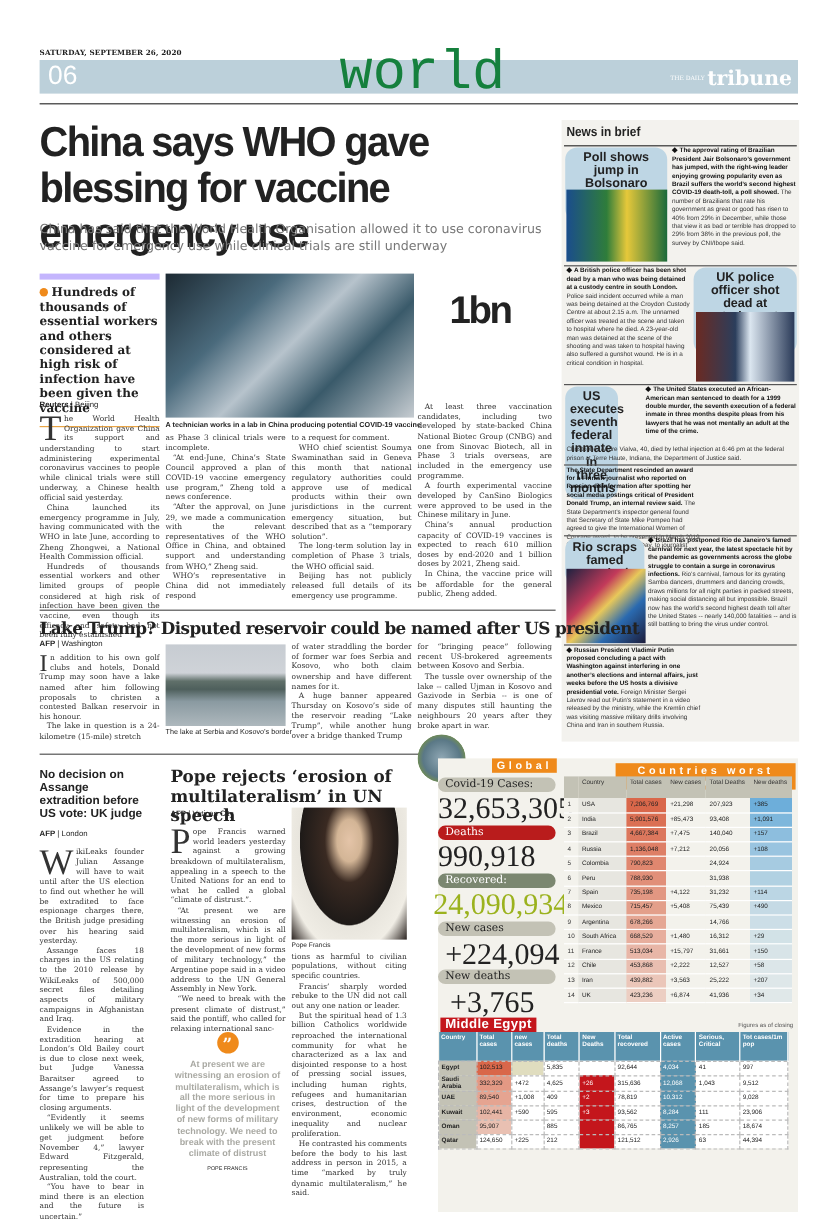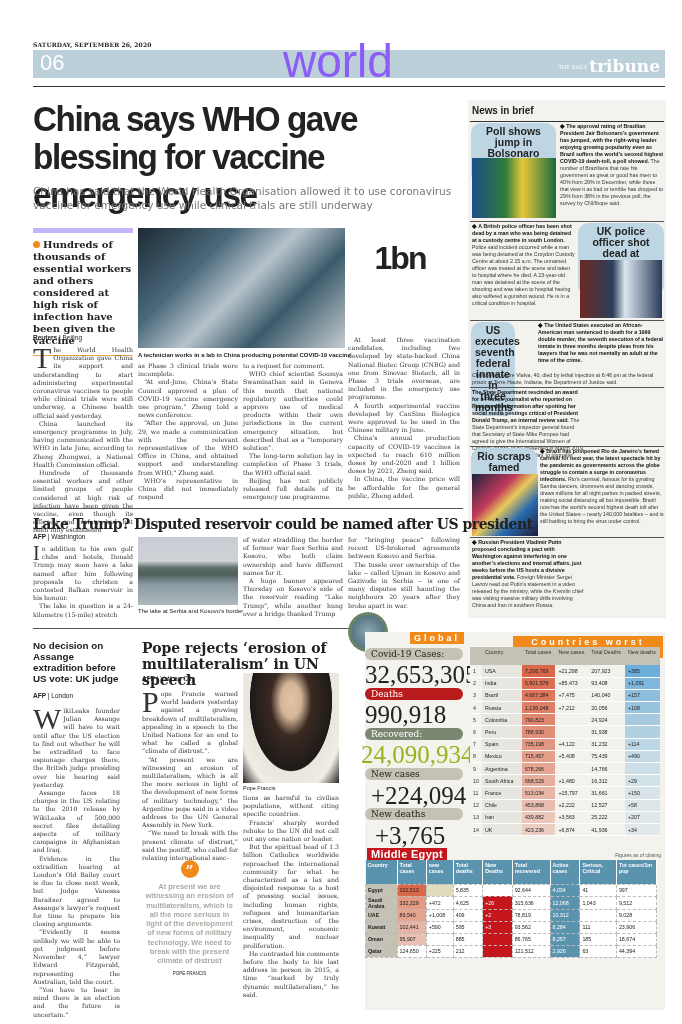--- a/index.html
+++ b/index.html
@@ -2,21 +2,21 @@
 <html><head>
 <meta charset="utf-8">
 <style>
 *{box-sizing:border-box;margin:0;padding:0}
 body{width:682px;height:1024px;background:#fff;font-family:"DejaVu Serif",serif;color:#222;position:relative;overflow:hidden}
 .abs{position:absolute}
 
 #dateline{left:33px;top:41px;font-size:6px;font-weight:bold;letter-spacing:.1px}
 #banner{left:33px;top:50px;width:632px;height:28px;background:#bcd0da}
 #pageno{left:40px;top:50px;font-size:22px;color:#fff;font-family:"Liberation Sans",sans-serif;font-weight:300}
-#section{left:283px;top:38px;font-size:46px;color:#8b5cf6;font-family:Liberation Sans, sans-serif;line-height:1}
+#section{left:283px;top:38px;font-size:46px;color:#15803d;font-family:Liberation Mono, monospace;line-height:1}
 #logo{right:22px;top:56px;color:#fff;font-weight:bold;font-size:17px;font-family:"DejaVu Serif",serif}
 #logo small{font-size:5px;display:inline-block;line-height:5px;vertical-align:middle;margin-right:2px;font-weight:normal}
 #rule{left:33px;top:86px;width:632px;height:1px;background:#333}
 
 #headline{left:33px;top:100px;width:430px;font-family:"Liberation Sans",sans-serif;font-weight:bold;font-size:35px;line-height:38px;letter-spacing:-1.5px;transform:scaleX(.95);transform-origin:left}
 #standfirst{left:33px;top:184px;width:430px;font-family:"DejaVu Sans",sans-serif;font-size:10.5px;color:#777;line-height:14px}
 #pullbox{left:33px;top:228px;width:100px;border-top:5px solid #c4b5fd;border-bottom:1px solid #e9a545;padding:6px 0 8px}
 #pullbox p{font-size:10px;font-weight:bold;line-height:12px}
 .dot{display:inline-block;width:7px;height:7px;border-radius:50%;background:#ef8a1b;margin-right:3px}
 .byline{font-family:"Liberation Sans",sans-serif;font-size:6.5px}

